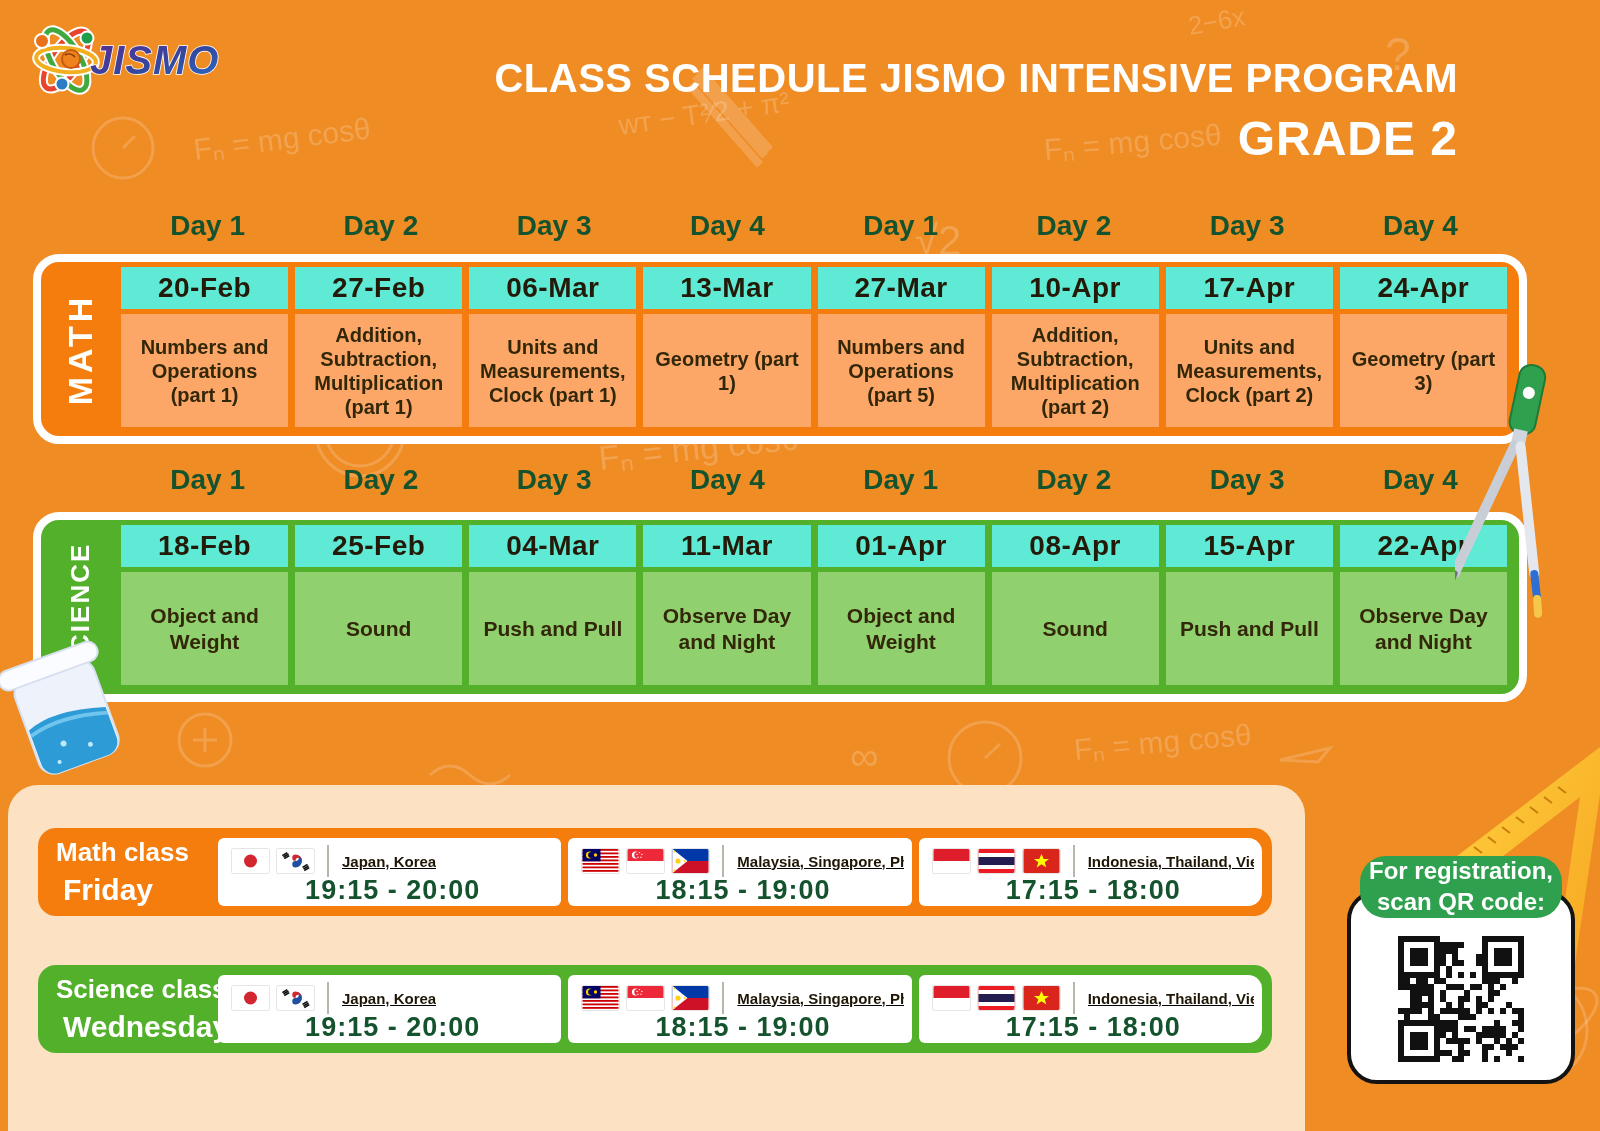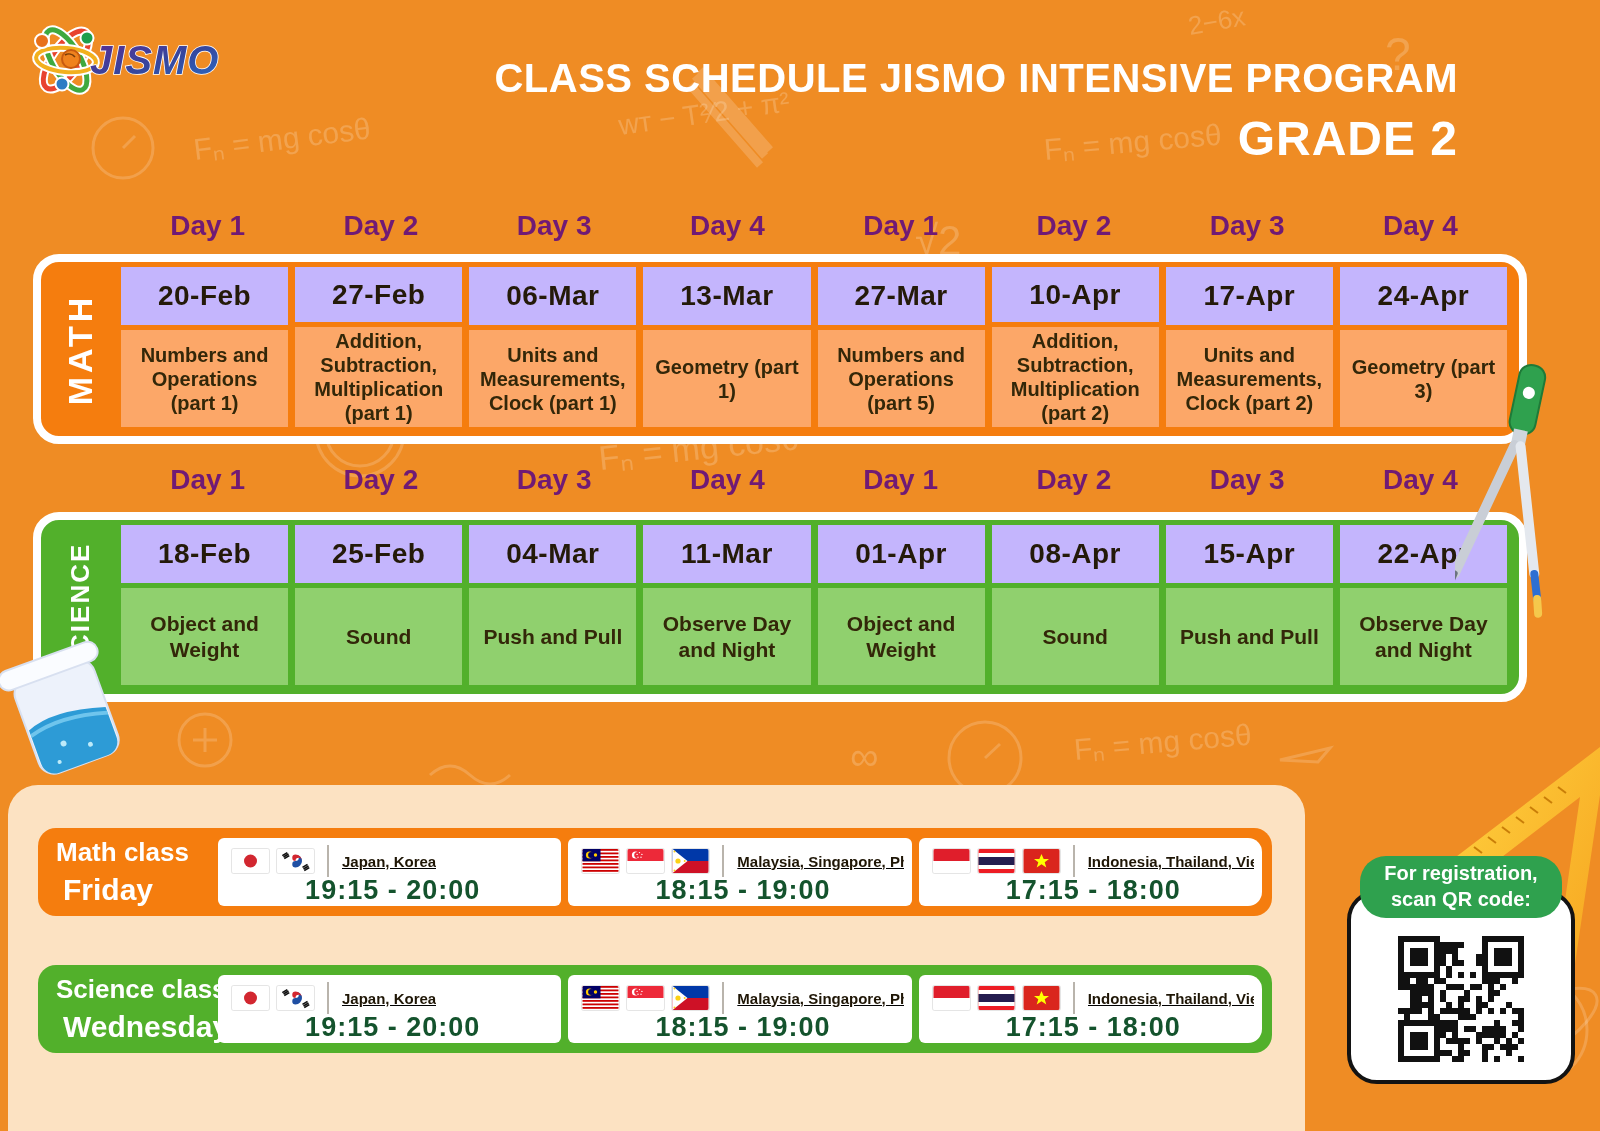--- a/index.html
+++ b/index.html
@@ -13,34 +13,34 @@
   
   .logo{position:absolute;left:24px;top:18px;}
   .titles{position:absolute;top:56px;right:142px;text-align:right;color:#fff;}
   .title-main{font-size:40px;font-weight:800;letter-spacing:.5px;}
   .title-grade{font-size:48px;font-weight:800;margin-top:10px;letter-spacing:1px;}
 
   
   .day-row{position:absolute;left:121px;width:1386px;display:flex;}
   .day-row.mathr{top:210px;}
   .day-row.scir{top:464px;}
-  .day-row span{flex:1;text-align:center;font-size:28px;font-weight:600;color:#701a75;}
+  .day-row span{flex:1;text-align:center;font-size:28px;font-weight:600;color:#14532d;}
 
   
   .sched-table{position:absolute;left:33px;width:1494px;height:190px;
                border:8px solid #fff;border-radius:26px;box-sizing:border-box;display:flex;}
   .sched-table.matht{top:254px;background:var(--orange_accent);}
   .sched-table.scit{top:512px;background:var(--green_accent);}
   .side-label{width:80px;flex:none;display:flex;align-items:center;justify-content:center;color:#fff;font-weight:800;}
   .side-label span{transform:rotate(-90deg);white-space:nowrap;}
   .matht .side-label span{font-size:34px;letter-spacing:4px;}
   .scit  .side-label span{font-size:26px;letter-spacing:2px;}
   .cols{flex:1;display:flex;gap:7px;padding:5px 12px 9px 0;min-width:0;}
   .col{flex:1;display:flex;flex-direction:column;gap:5px;min-width:0;}
-  .date-cell{height:58px;background:#c4b5fd;display:flex;align-items:center;justify-content:center;
+  .date-cell{height:42px;background:#5eead4;display:flex;align-items:center;justify-content:center;
              font-size:28px;font-weight:800;color:#241A09;letter-spacing:.5px;}
   .topic-cell{flex:1;display:flex;align-items:center;justify-content:center;text-align:center;
               padding:2px 6px;font-weight:700;color:#332709;line-height:1.2;}
   .matht .topic-cell{background:var(--orange_cell);font-size:20px;}
   .scit  .topic-cell{background:var(--green_cell);font-size:21px;}
 
   
   .bottom-panel{position:absolute;left:8px;top:785px;width:1297px;height:346px;
                 background:var(--cream_panel);border-radius:30px 30px 0 0;}
 
@@ -61,21 +61,21 @@
   .vdiv{width:2px;height:32px;background:#B9B4AC;margin:0 5px;flex:none;}
   .countries{font-size:15px;font-weight:700;color:#1F1606;white-space:nowrap;overflow:hidden;}
   .slot-time{flex:1;display:flex;align-items:center;justify-content:center;
              font-size:27px;font-weight:800;color:#14532d;letter-spacing:1px;}
 
   
   .qr-box{position:absolute;left:1347px;top:890px;width:228px;height:194px;background:#fff;
           border:4px solid #131313;border-radius:30px;box-sizing:border-box;z-index:4;}
   .qr-pill{position:absolute;left:1360px;top:856px;width:202px;height:62px;background:var(--pill_green);
            border-radius:26px;color:#fff;display:flex;flex-direction:column;align-items:center;
-           justify-content:center;font-size:20px;font-weight:700;line-height:1.28;z-index:6;text-align:center;}
+           justify-content:center;font-size:24px;font-weight:700;line-height:1.28;z-index:6;text-align:center;}
   .qr-code{position:absolute;left:1398px;top:936px;z-index:5;}
 
   .deco{position:absolute;pointer-events:none;}
 </style>
 </head>
 <body>
 
 <div class="poster">
 
   <svg class="doodles" width="1600" height="1131" viewBox="0 0 1600 1131">

